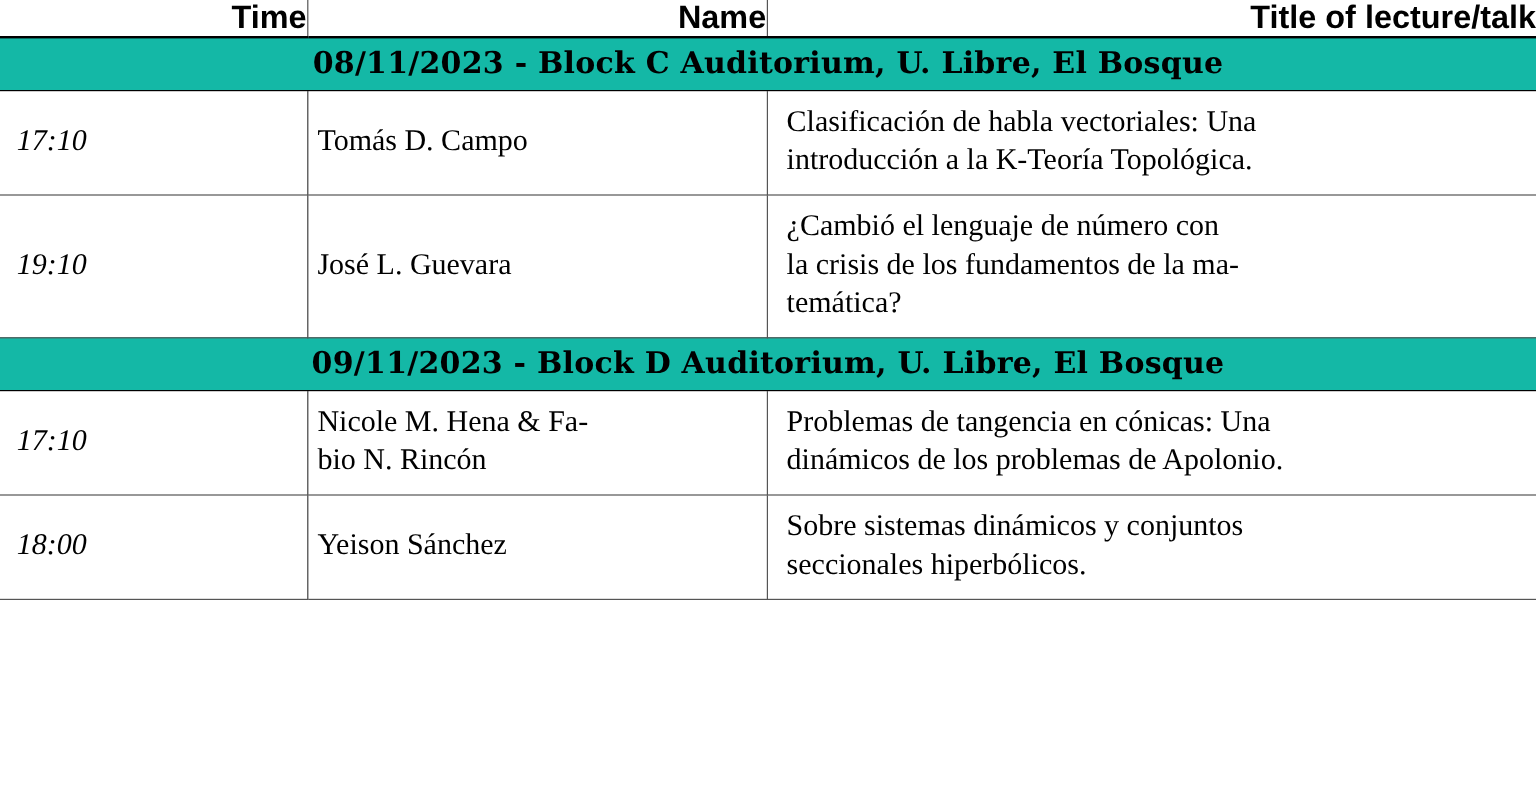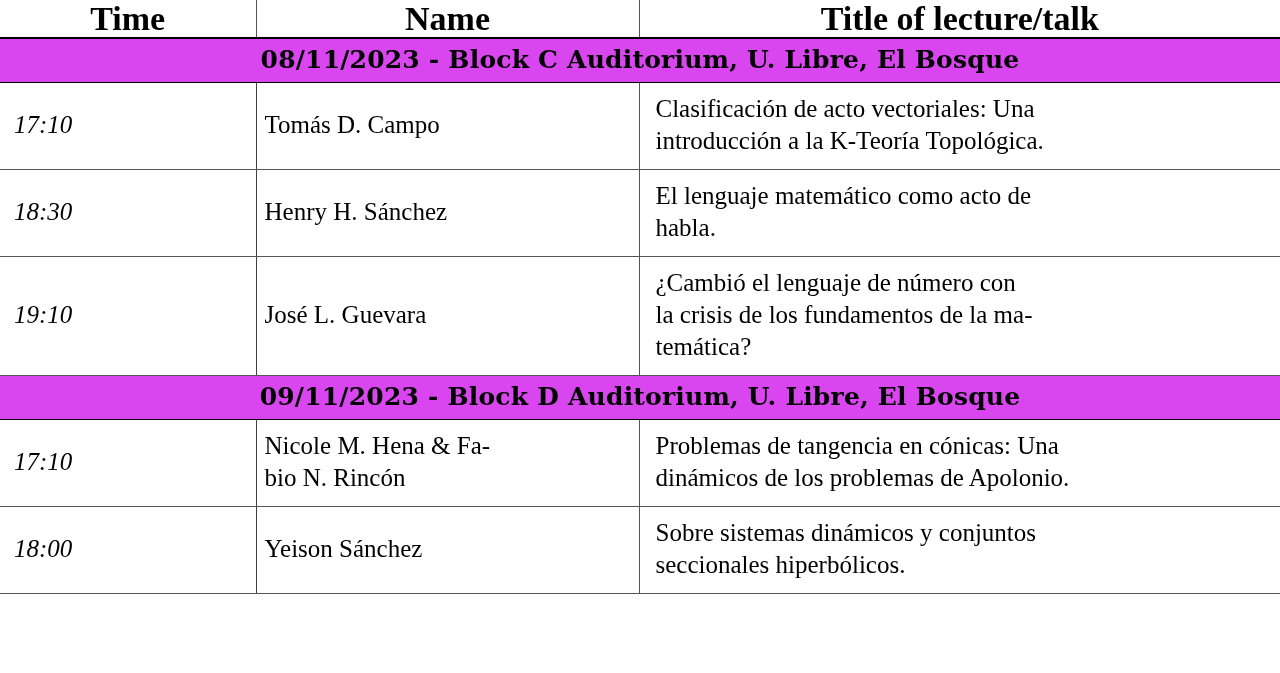--- a/index.html
+++ b/index.html
@@ -24,34 +24,34 @@
     vertical-align: middle;
     padding: 0;
   }
   
   col.c-time  { width: 256px; }
   col.c-name  { width: 383px; }
   col.c-title { width: 641px; }
 
   
   .hdr-cell {
-    font-family: Liberation Serif, serif;
+    font-family: Liberation Sans, sans-serif;
     font-weight: bold;
-    font-size: 34px;
+    font-size: 27px;
     line-height: 1.1;
     padding: 6px 0 8px 14px;
     border-bottom: 2px solid #000000;
-    text-align: center;
+    text-align: right;
     white-space: nowrap;
   }
   .hdr-cell.sep-right { border-right: 1px solid #555555; }
 
   
   .section-row td {
-    background: #d946ef;
+    background: #14b8a6;
     font-family: "DejaVu Serif", serif;
     font-weight: bold;
     font-size: 25px;
     text-align: center;
     padding: 6px 0 8px 0;
     border-top: 1px solid #000000;
     border-bottom: 1px solid #000000;
     letter-spacing: 0.2px;
     white-space: nowrap;
   }
@@ -98,32 +98,22 @@
   <tbody id="table-body">
       <tr class="section-row">
         <td colspan="3">08/11/2023 - Block C Auditorium, U. Libre, El Bosque</td>
       </tr>
       <tr class="data-row">
         <td class="cell-time">17:10</td>
         <td class="cell-name">
           <span class="line">Tomás D. Campo</span>
         </td>
         <td class="cell-title">
-          <span class="line">Clasificación de acto vectoriales: Una</span>
+          <span class="line">Clasificación de habla vectoriales: Una</span>
           <span class="line">introducción a la K-Teoría Topológica.</span>
-        </td>
-      </tr>
-      <tr class="data-row">
-        <td class="cell-time">18:30</td>
-        <td class="cell-name">
-          <span class="line">Henry H. Sánchez</span>
-        </td>
-        <td class="cell-title">
-          <span class="line">El lenguaje matemático como acto de</span>
-          <span class="line">habla.</span>
         </td>
       </tr>
       <tr class="data-row">
         <td class="cell-time">19:10</td>
         <td class="cell-name">
           <span class="line">José L. Guevara</span>
         </td>
         <td class="cell-title">
           <span class="line">¿Cambió el lenguaje de número con</span>
           <span class="line">la crisis de los fundamentos de la ma-</span>

